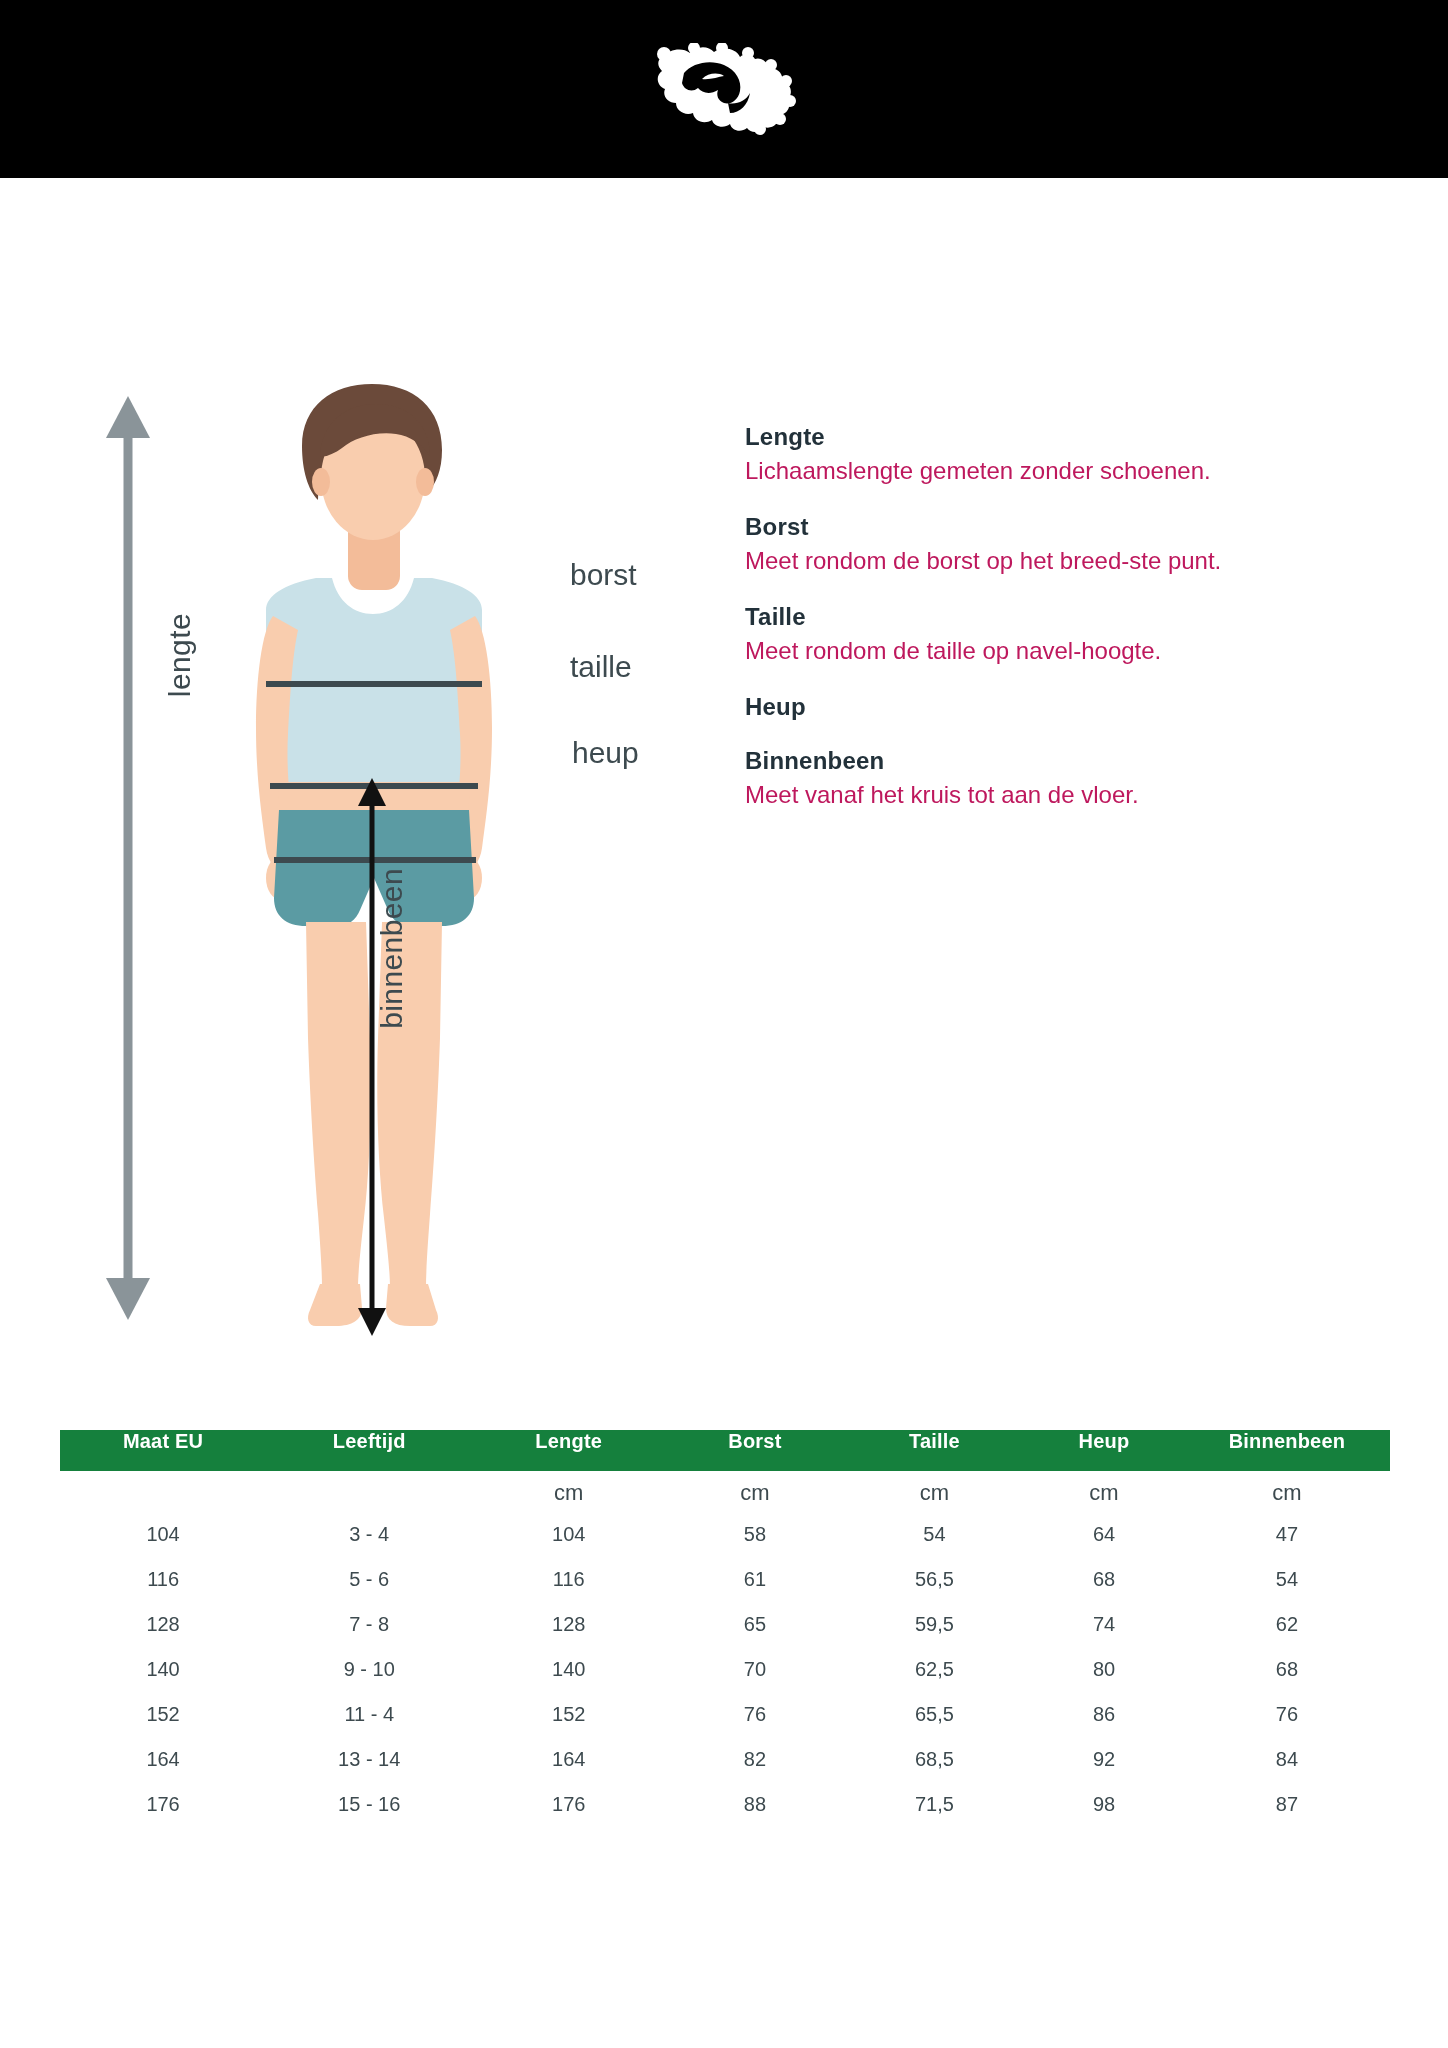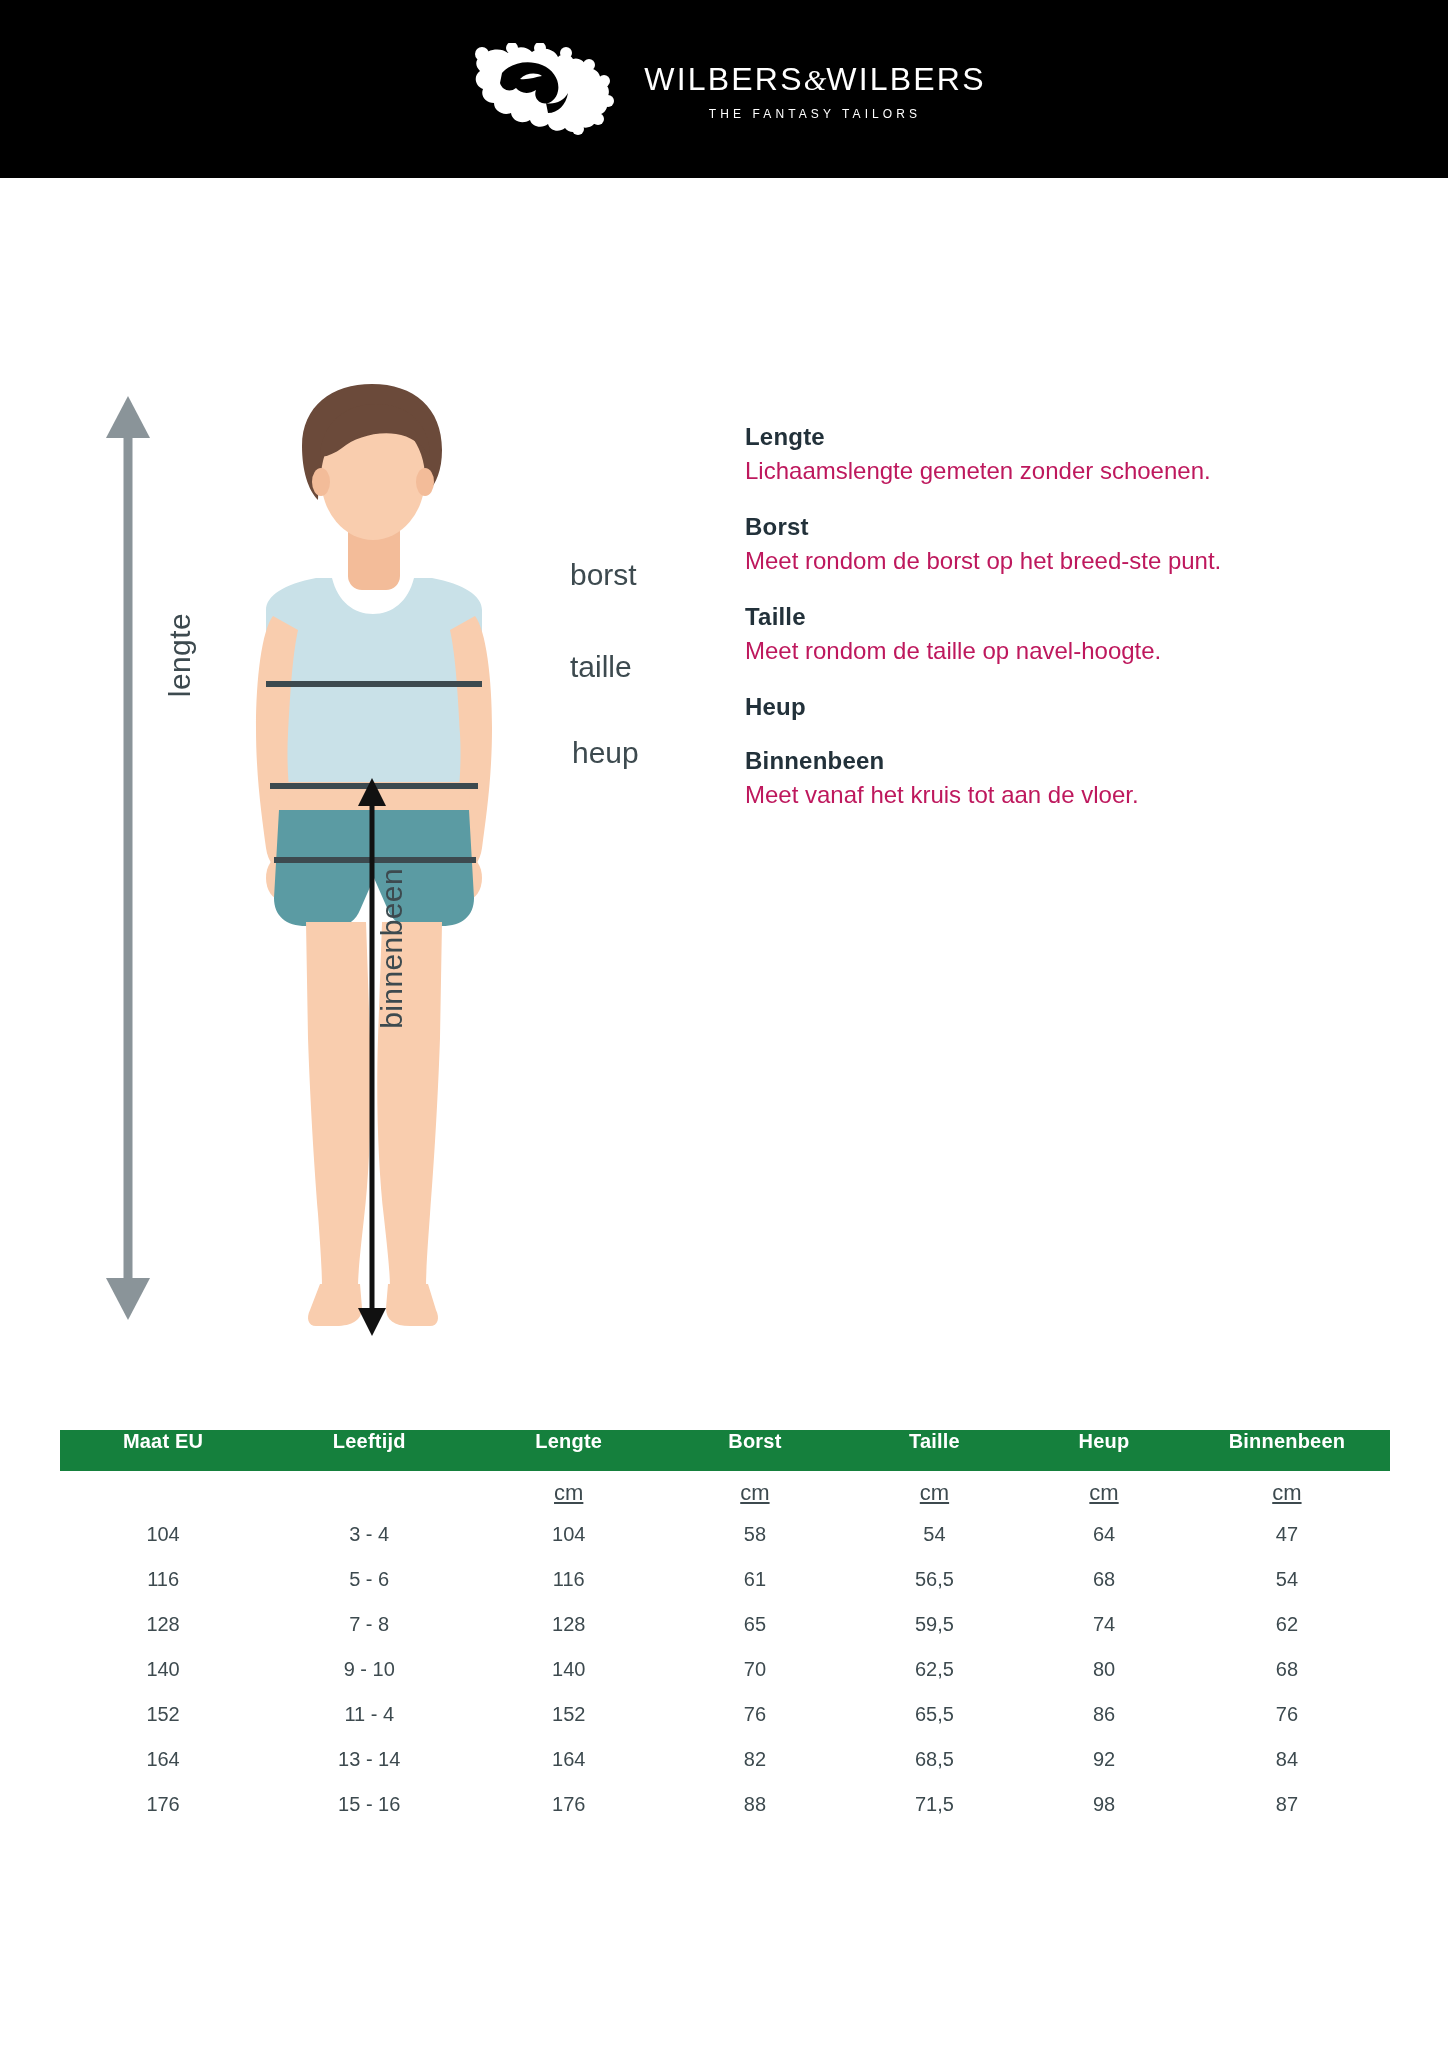--- a/index.html
+++ b/index.html
@@ -147,21 +147,20 @@
     padding: 0 0 18px 0;
     text-align: center;
     letter-spacing: 0.2px;
   }
   thead th.col-0 { text-align: center; }
   .unit-row td {
     font-size: 22px;
     color: #3d4a4f;
     text-align: center;
     padding: 9px 0 6px 0;
-    text-decoration: underline;
   }
   tbody td {
     font-size: 20px;
     color: #3d4a4f;
     text-align: center;
     padding: 11px 0;
   }
   .col-w0 { width: 15.5%; }
   .col-w1 { width: 15.5%; }
   .col-w2 { width: 14.5%; }
@@ -197,26 +196,20 @@
         <path d="M40 30 C48 20, 66 16, 80 22 C92 27, 98 38, 96 48 C94 58, 86 62, 80 60
                  C74 58, 72 52, 74 47 C66 52, 58 50, 54 45 C48 50, 40 47, 38 40 Z"></path>
         <path d="M84 60 C92 62, 102 58, 106 50 C104 62, 96 70, 86 70 Z"></path>
         <circle cx="72" cy="33" r="3.2" fill="#000"></circle>
       </g>
       <g fill="#ffffff">
         <path d="M58 36 C64 30, 74 29, 80 33 C74 34, 66 37, 58 36 Z"></path>
         <path d="M44 54 C52 58, 60 60, 68 58 C62 66, 50 64, 44 54 Z"></path>
       </g>
     </svg>
-    <div class="logo-text">
-      <div class="logo-title">
-        <span>WILBERS</span><span class="amp">&amp;</span><span>WILBERS</span>
-      </div>
-      <div class="logo-sub">THE FANTASY TAILORS</div>
-    </div>
   </div>
 </div>
 
 <div class="content">
 
   <div class="figure-area">
 
     <svg class="body-svg" width="640" height="1000" viewBox="0 0 640 1000">
 
       <g>

